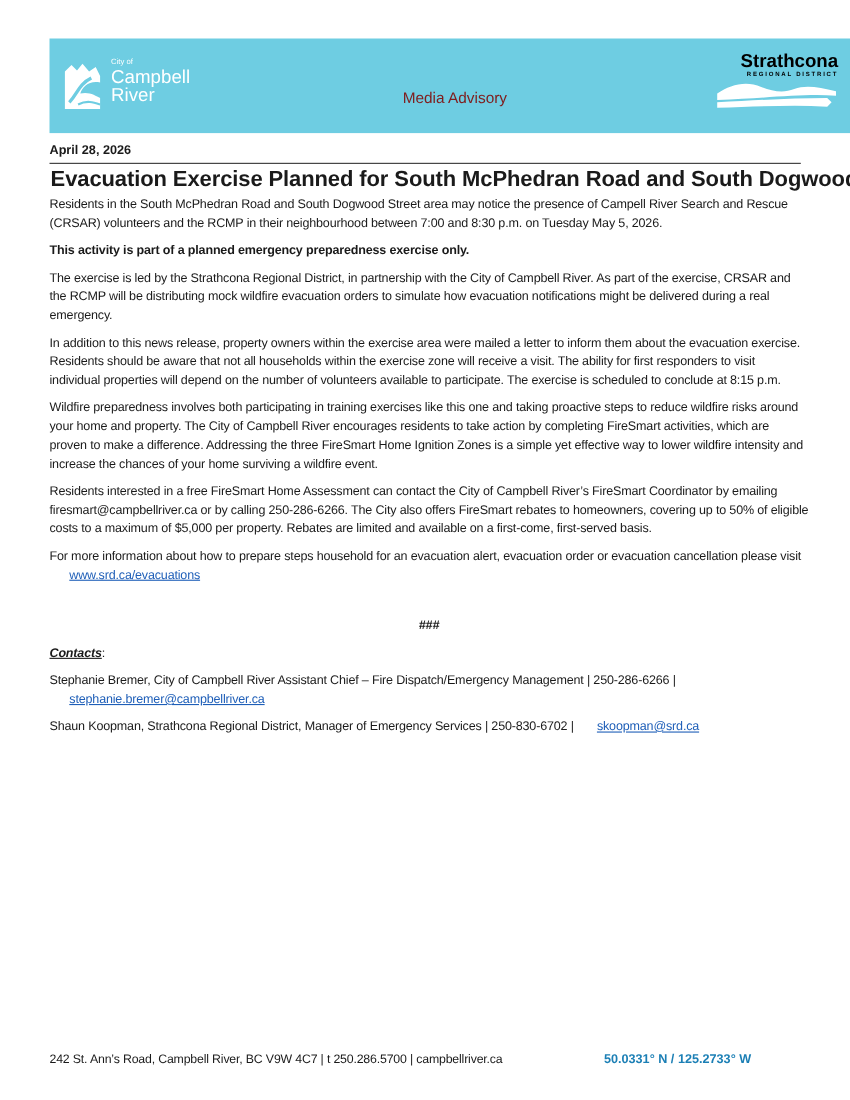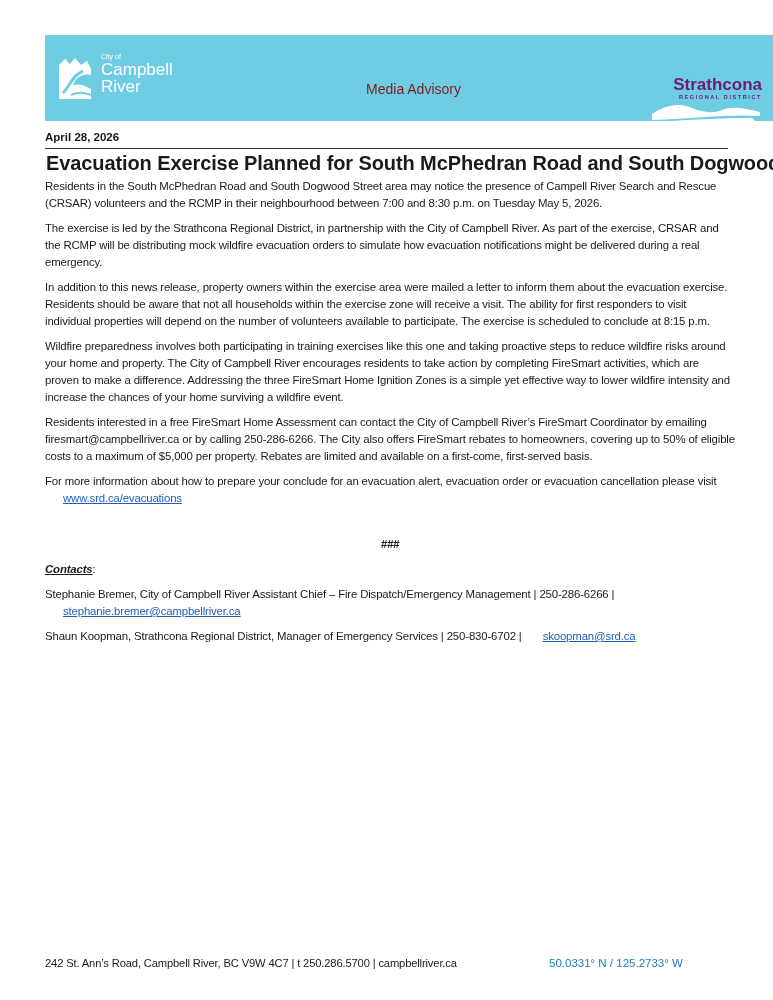--- a/index.html
+++ b/index.html
@@ -6,36 +6,36 @@
     body { width: 773px; height: 1000px; position: relative; overflow: hidden;
            font-family: "Liberation Sans", sans-serif; color: #1a1a1a; }
     .banner { position: absolute; left: 45px; top: 35px; width: 683px; height: 86px; background: #6ecde2; padding-left: 48px; }
     .logo-cr { position: absolute; left: 12px; top: 18px; width: 150px; height: 58px; }
     .logo-cr svg { position: absolute; left: 0; top: 2px; }
     .cr-text { position: absolute; left: 44px; top: 0; color: #ffffff; line-height: 1; }
     .cr-small { font-size: 7px; display: block; margin-bottom: 1px; }
     .cr-big { font-size: 17px; display: block; line-height: 17px; }
     .banner-title { position: absolute; left: 0; right: 0; top: 46px; text-align: center; color: #7f1d1d; font-size: 14px; padding-left: 0; }
     .banner-title span { position: relative; left: 3px; }
-    .logo-srd { position: absolute; right: 14px; top: 41px; width: 112px; height: 60px; color: #701a75; }
+    .logo-srd { position: absolute; right: 14px; top: 12px; width: 112px; height: 60px; color: #000000; }
     .srd-name { font-size: 17px; font-weight: bold; letter-spacing: 0px; display: block; line-height: 17px; text-align: right; }
     .srd-sub { font-size: 5.5px; letter-spacing: 1.6px; display: block; text-align: right; margin-top: 1px; font-weight: bold; }
     .logo-srd svg { position: absolute; left: 0; top: 24px; }
 
     .date { position: absolute; left: 45px; top: 131px; font-size: 11.5px; font-weight: bold; }
     .rule { position: absolute; left: 45px; top: 148px; width: 683px; height: 1px; background: #333; }
     .headline { position: absolute; left: 46px; top: 152px; font-size: 20px; font-weight: bold; white-space: nowrap; letter-spacing: -0.1px; }
     .body { position: absolute; left: 45px; top: 178px; width: 690px; font-size: 11.4px; line-height: 17px; letter-spacing: -0.15px; }
     .body p { margin: 0 0 8px 0; }
     .bold { font-weight: bold; }
     a, .link { color: #1f5fb8; text-decoration: underline; margin-left: 18px; }
     .hashes { text-align: center; font-style: italic; font-weight: bold; margin-top: 29px !important; }
     .contacts-label { font-style: italic; font-weight: bold; text-decoration: underline; }
     .footer { position: absolute; left: 45px; top: 957px; font-size: 11.2px; white-space: nowrap; letter-spacing: -0.15px; }
-    .coords { position: absolute; left: 549px; top: 957px; font-size: 11.5px; font-weight: normal; color: #1b7fb5; white-space: nowrap; }
+    .coords { position: absolute; left: 549px; top: 957px; font-size: 11.5px; font-weight: bold; color: #1b7fb5; white-space: nowrap; }
   </style>
 </head>
 <body>
 
 <div class="banner">
   <div class="logo-cr">
     <svg width="38" height="46" viewBox="0 0 38 46">
       <path d="M2 44 L2 10 L8 4 L13 9 L18 3 L24 10 L30 6 L34 14 L34 20 C24 18 18 24 16 30 C24 28 30 32 34 34 L34 44 Z" fill="#ffffff"></path>
       <path d="M6 38 C14 30 14 22 26 16" stroke="#6ecde2" stroke-width="3" fill="none"></path>
       <path d="M14 40 C22 36 28 38 34 40" stroke="#6ecde2" stroke-width="2" fill="none"></path>
@@ -56,25 +56,26 @@
     </svg>
   </div>
 </div>
 
 <div class="date">April 28, 2026</div>
 <div class="rule"></div>
 <div class="headline">Evacuation Exercise Planned for South McPhedran Road and South Dogwood Street Area</div>
 
 <div class="body">
   <p>Residents in the South McPhedran Road and South Dogwood Street area may notice the presence of Campell River Search and Rescue (CRSAR) volunteers and the RCMP in their neighbourhood between 7:00 and 8:30 p.m. on Tuesday May 5, 2026.</p>
+  <p class="bold">This activity is part of a planned emergency preparedness exercise only.</p>
   <p>The exercise is led by the Strathcona Regional District, in partnership with the City of Campbell River. As part of the exercise, CRSAR and the RCMP will be distributing mock wildfire evacuation orders to simulate how evacuation notifications might be delivered during a real emergency.</p>
   <p>In addition to this news release, property owners within the exercise area were mailed a letter to inform them about the evacuation exercise. Residents should be aware that not all households within the exercise zone will receive a visit. The ability for first responders to visit individual properties will depend on the number of volunteers available to participate. The exercise is scheduled to conclude at 8:15 p.m.</p>
   <p>Wildfire preparedness involves both participating in training exercises like this one and taking proactive steps to reduce wildfire risks around your home and property. The City of Campbell River encourages residents to take action by completing FireSmart activities, which are proven to make a difference. Addressing the three FireSmart Home Ignition Zones is a simple yet effective way to lower wildfire intensity and increase the chances of your home surviving a wildfire event.</p>
   <p>Residents interested in a free FireSmart Home Assessment can contact the City of Campbell River’s FireSmart Coordinator by emailing firesmart@campbellriver.ca or by calling 250-286-6266. The City also offers FireSmart rebates to homeowners, covering up to 50% of eligible costs to a maximum of $5,000 per property. Rebates are limited and available on a first-come, first-served basis.</p>
-  <p><span>For more information about how to prepare your conclude for an evacuation alert, evacuation order or evacuation cancellation please visit </span><a class="link">www.srd.ca/evacuations</a></p>
+  <p><span>For more information about how to prepare steps household for an evacuation alert, evacuation order or evacuation cancellation please visit </span><a class="link">www.srd.ca/evacuations</a></p>
   <p class="hashes">###</p>
   <p><span class="contacts-label">Contacts</span><span>:</span></p>
   <p><span>Stephanie Bremer, City of Campbell River Assistant Chief – Fire Dispatch/Emergency Management | 250-286-6266 | </span><a class="link">stephanie.bremer@campbellriver.ca</a></p>
   <p><span>Shaun Koopman, Strathcona Regional District, Manager of Emergency Services | 250-830-6702 | </span><a class="link">skoopman@srd.ca</a></p>
 </div>
 
 <div class="footer">242 St. Ann’s Road, Campbell River, BC V9W 4C7 | t 250.286.5700 | campbellriver.ca</div>
 <div class="coords">50.0331° N / 125.2733° W</div>
 
 </body></html>

